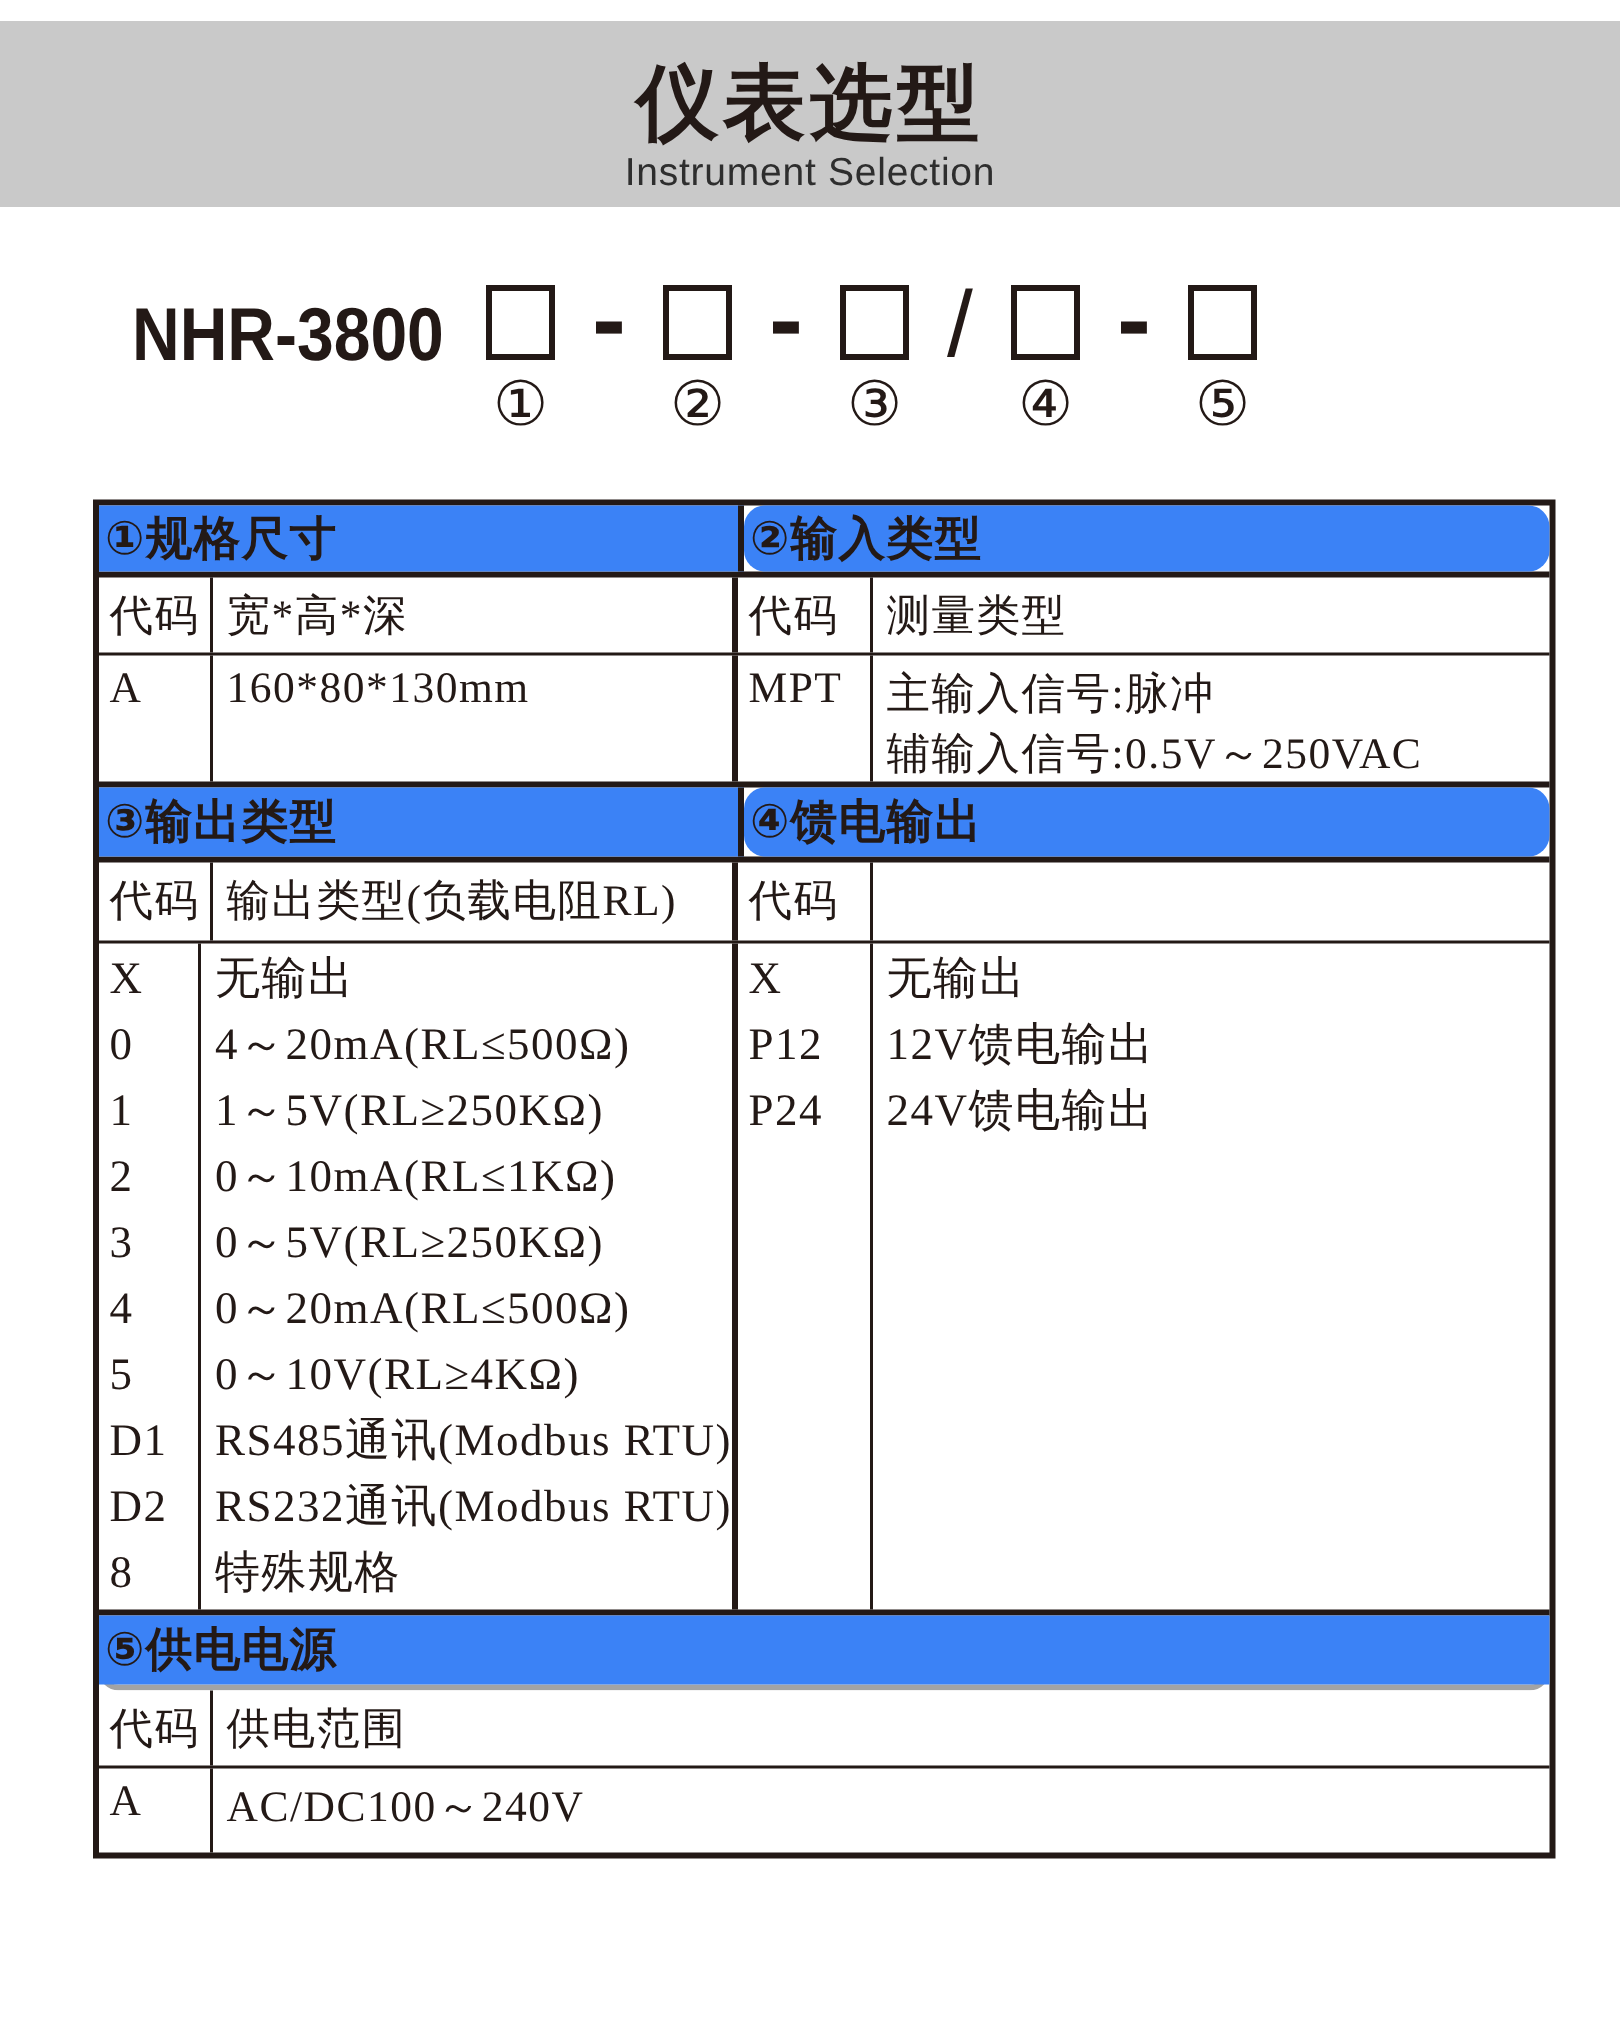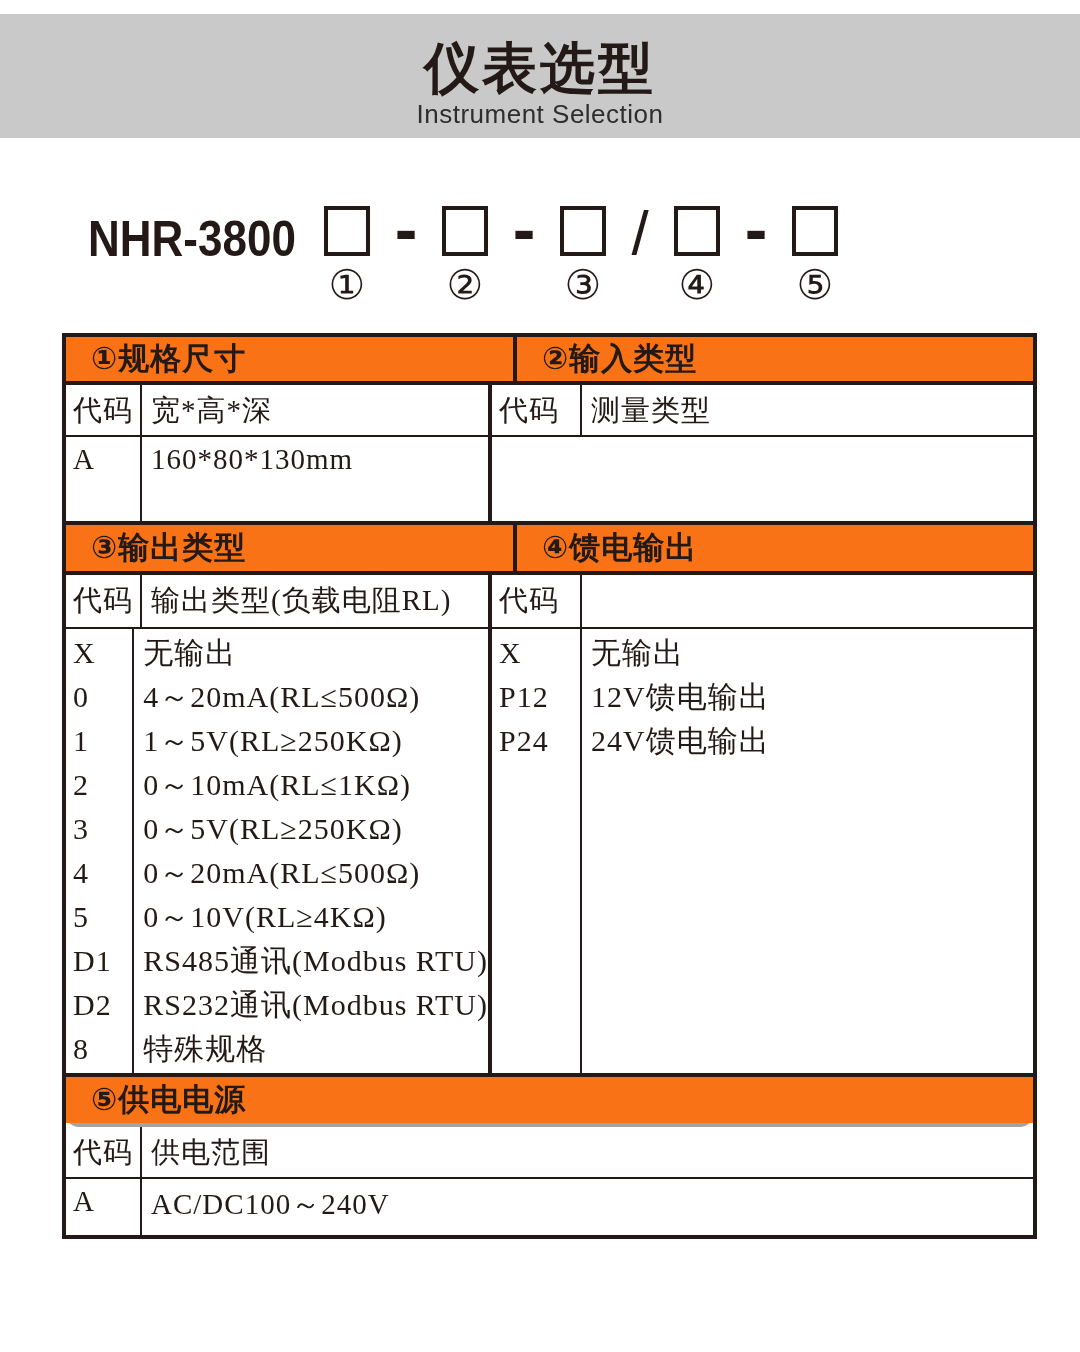--- a/index.html
+++ b/index.html
@@ -16,21 +16,21 @@
   }
   .banner-title {
     padding-top:24px; font-size:55px; font-weight:bold; letter-spacing:3px;
     line-height:60px;
   }
   .banner-sub {
     font-size:26px; font-weight:normal; color:#2e2e2e; letter-spacing:0.5px;
     margin-top:1px;
   }
   
-  .model { position:absolute; left:88px; top:204px; width:920px; height:110px; }
+  .model { position:absolute; left:88px; top:188px; width:920px; height:110px; }
   .model-prefix {
     position:absolute; left:0; top:6px; font-size:50px; font-weight:600;
     letter-spacing:0px; transform:scaleX(0.88); transform-origin:left center;
     white-space:nowrap;
   }
   .slots { position:absolute; left:234px; top:2px; display:flex; align-items:flex-start; }
   .slot { width:50px; display:flex; flex-direction:column; align-items:center; }
   .slot-box { width:38px; height:42px; border:4px solid #231916; background:#fff; }
   .slot-num {
     margin-top:6px; font-size:41px; line-height:46px;
@@ -42,24 +42,24 @@
   }
   .sep.slash { font-weight:normal; font-size:62px; line-height:54px; width:64px; }
   
   .stable {
     position:absolute; left:62px; top:333px; width:967px; height:898px;
     border:4px solid #231916;
     font-family:"Liberation Serif","DejaVu Serif",serif; font-size:29px;
   }
   .trow { display:flex; }
   .half-l { width:422px; border-right:4px solid #231916; display:flex; }
-  .half-r { flex:1; display:flex; }
+  .half-r { flex:1; display:flex;border-radius:14px; }
   .band-row { height:44px; border-bottom:4px solid #231916; }
   .band-cell {
-    background:#f97316; display:flex; align-items:center; padding-left:25px;
+    background:#3b82f6; display:flex; align-items:center; padding-left:4px;
     font-family:"Liberation Sans","DejaVu Sans",sans-serif;
     font-weight:bold; font-size:31px; letter-spacing:1px;
   }
   .hdr-row  { height:50px; border-bottom:2px solid #231916; }
   .code-col { width:67px; border-right:2px solid #231916; padding:6px 0 0 7px; letter-spacing:1px; }
   .code-col.wide { width:81px; }
   .desc-col { flex:1; padding:6px 0 0 9px; letter-spacing:1px; white-space:nowrap; }
   .data1-row { height:84px; border-bottom:4px solid #231916; }
   .data1-row .desc-col div { line-height:40px; }
   .band3-row { height:46px; border-bottom:4px solid #231916; }
@@ -135,20 +135,27 @@
         <div class="code-col wide">代码</div>
         <div class="desc-col">测量类型</div>
       </div>
     </div>
 
     <div class="trow data1-row">
       <div class="half-l">
         <div class="code-col">A</div>
         <div class="desc-col">160*80*130mm</div>
       </div>
+      <div class="half-r">
+        <div class="code-col wide">MPT</div>
+        <div class="desc-col">
+          <div>主输入信号:脉冲</div>
+          <div>辅输入信号:0.5V～250VAC</div>
+        </div>
+      </div>
     </div>
 
     <div class="trow band-row band3-row">
       <div class="half-l band-cell">③输出类型</div>
       <div class="half-r band-cell">④馈电输出</div>
     </div>
 
     <div class="trow hdr3-row">
       <div class="half-l">
         <div class="code-col">代码</div>

